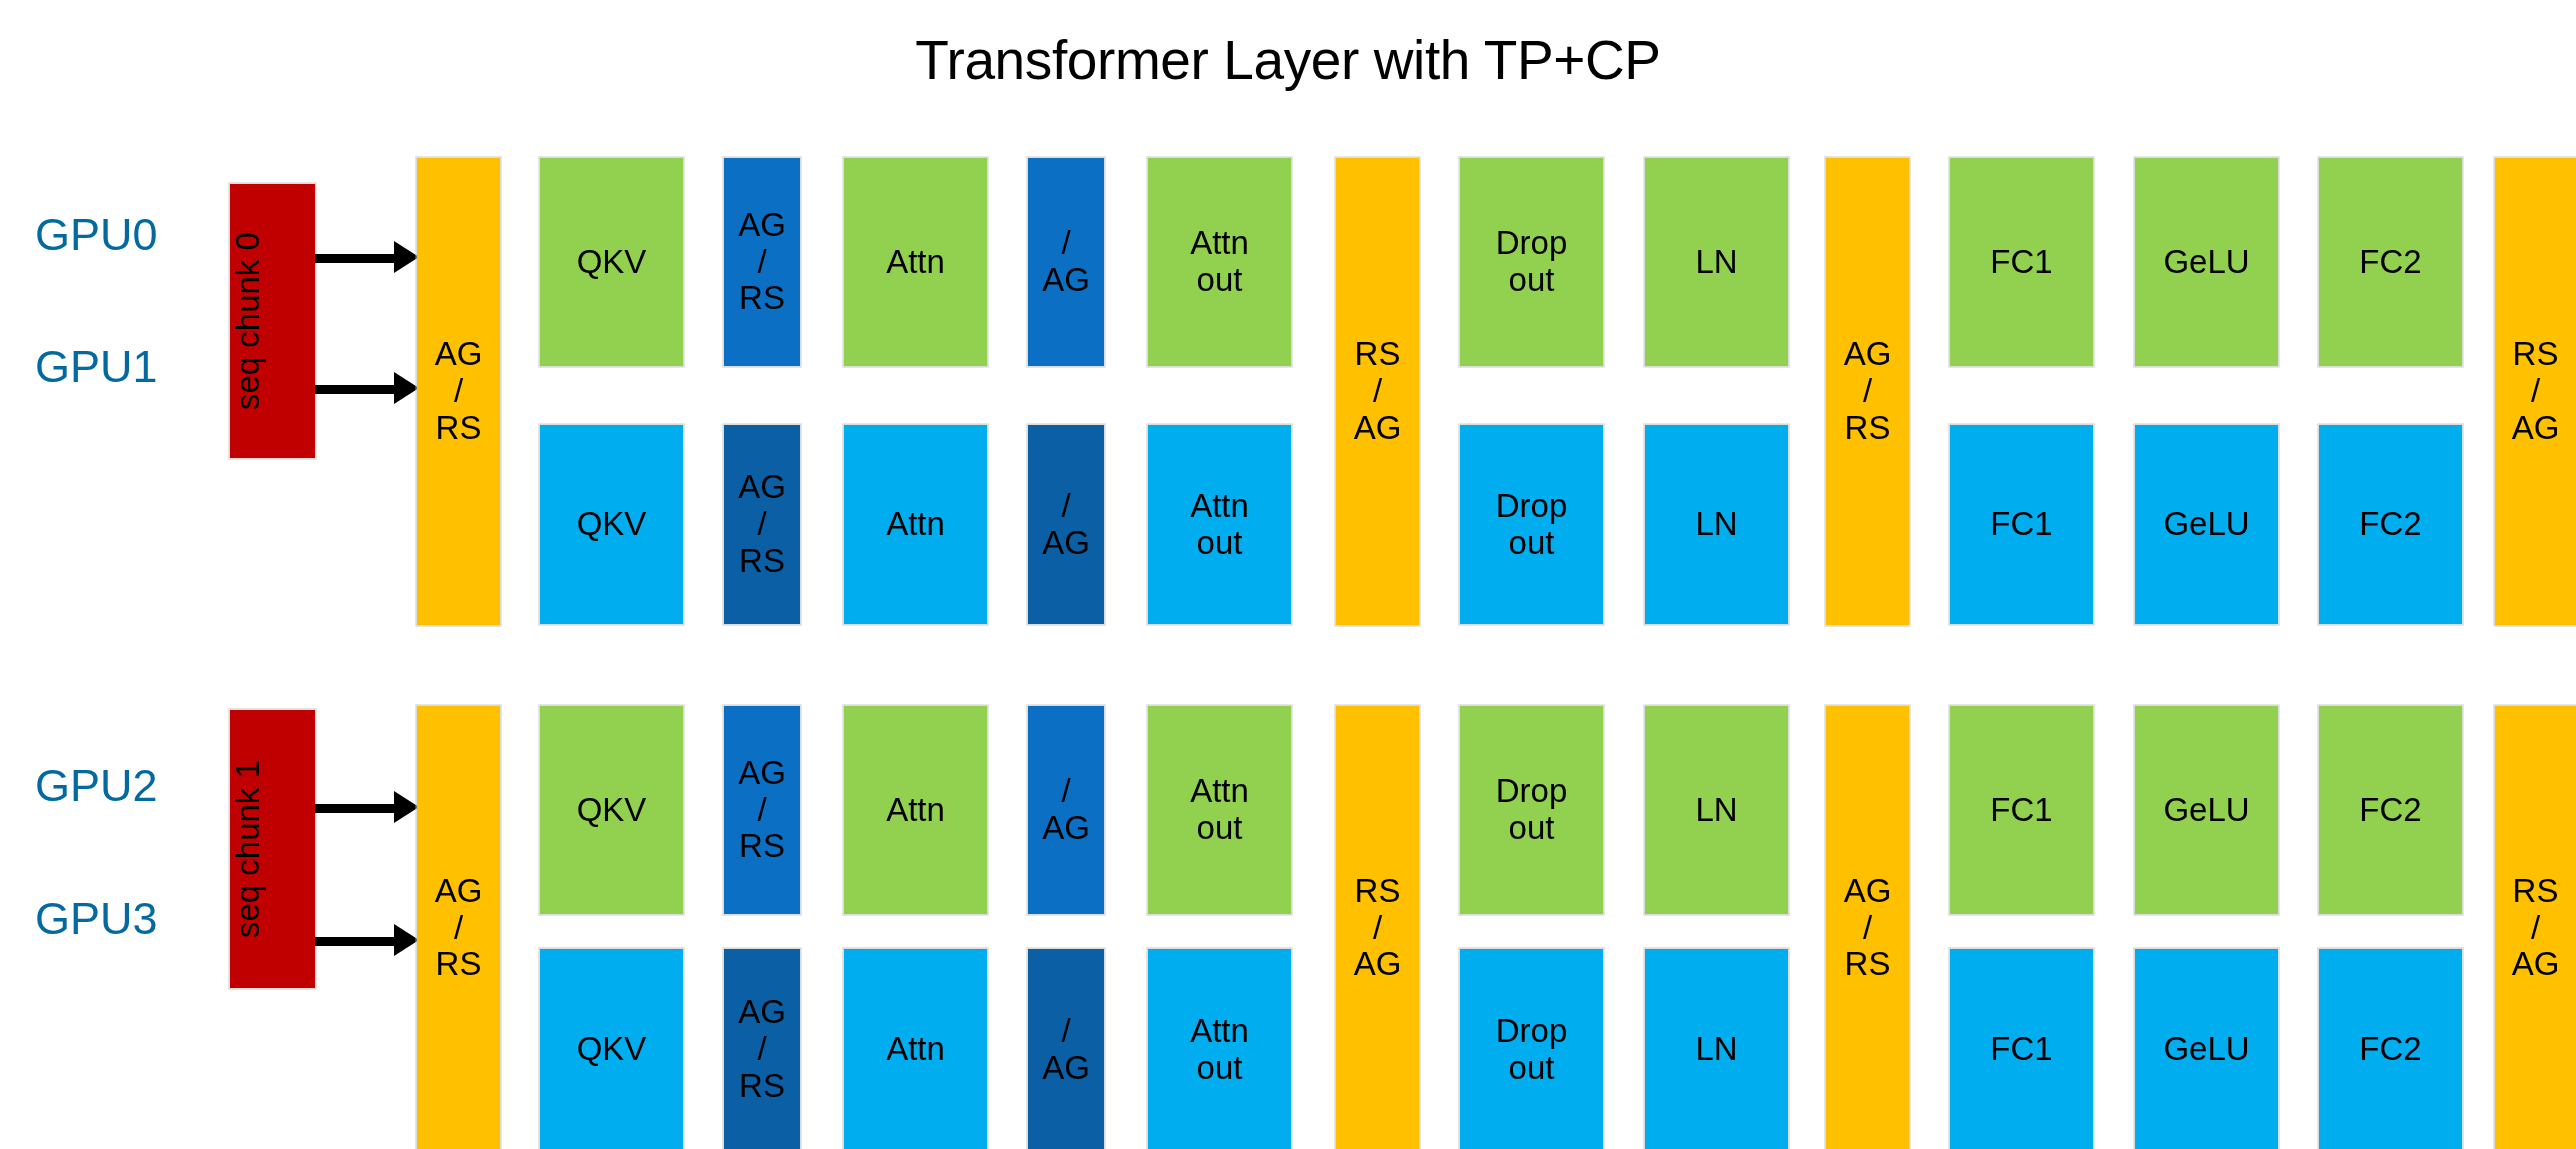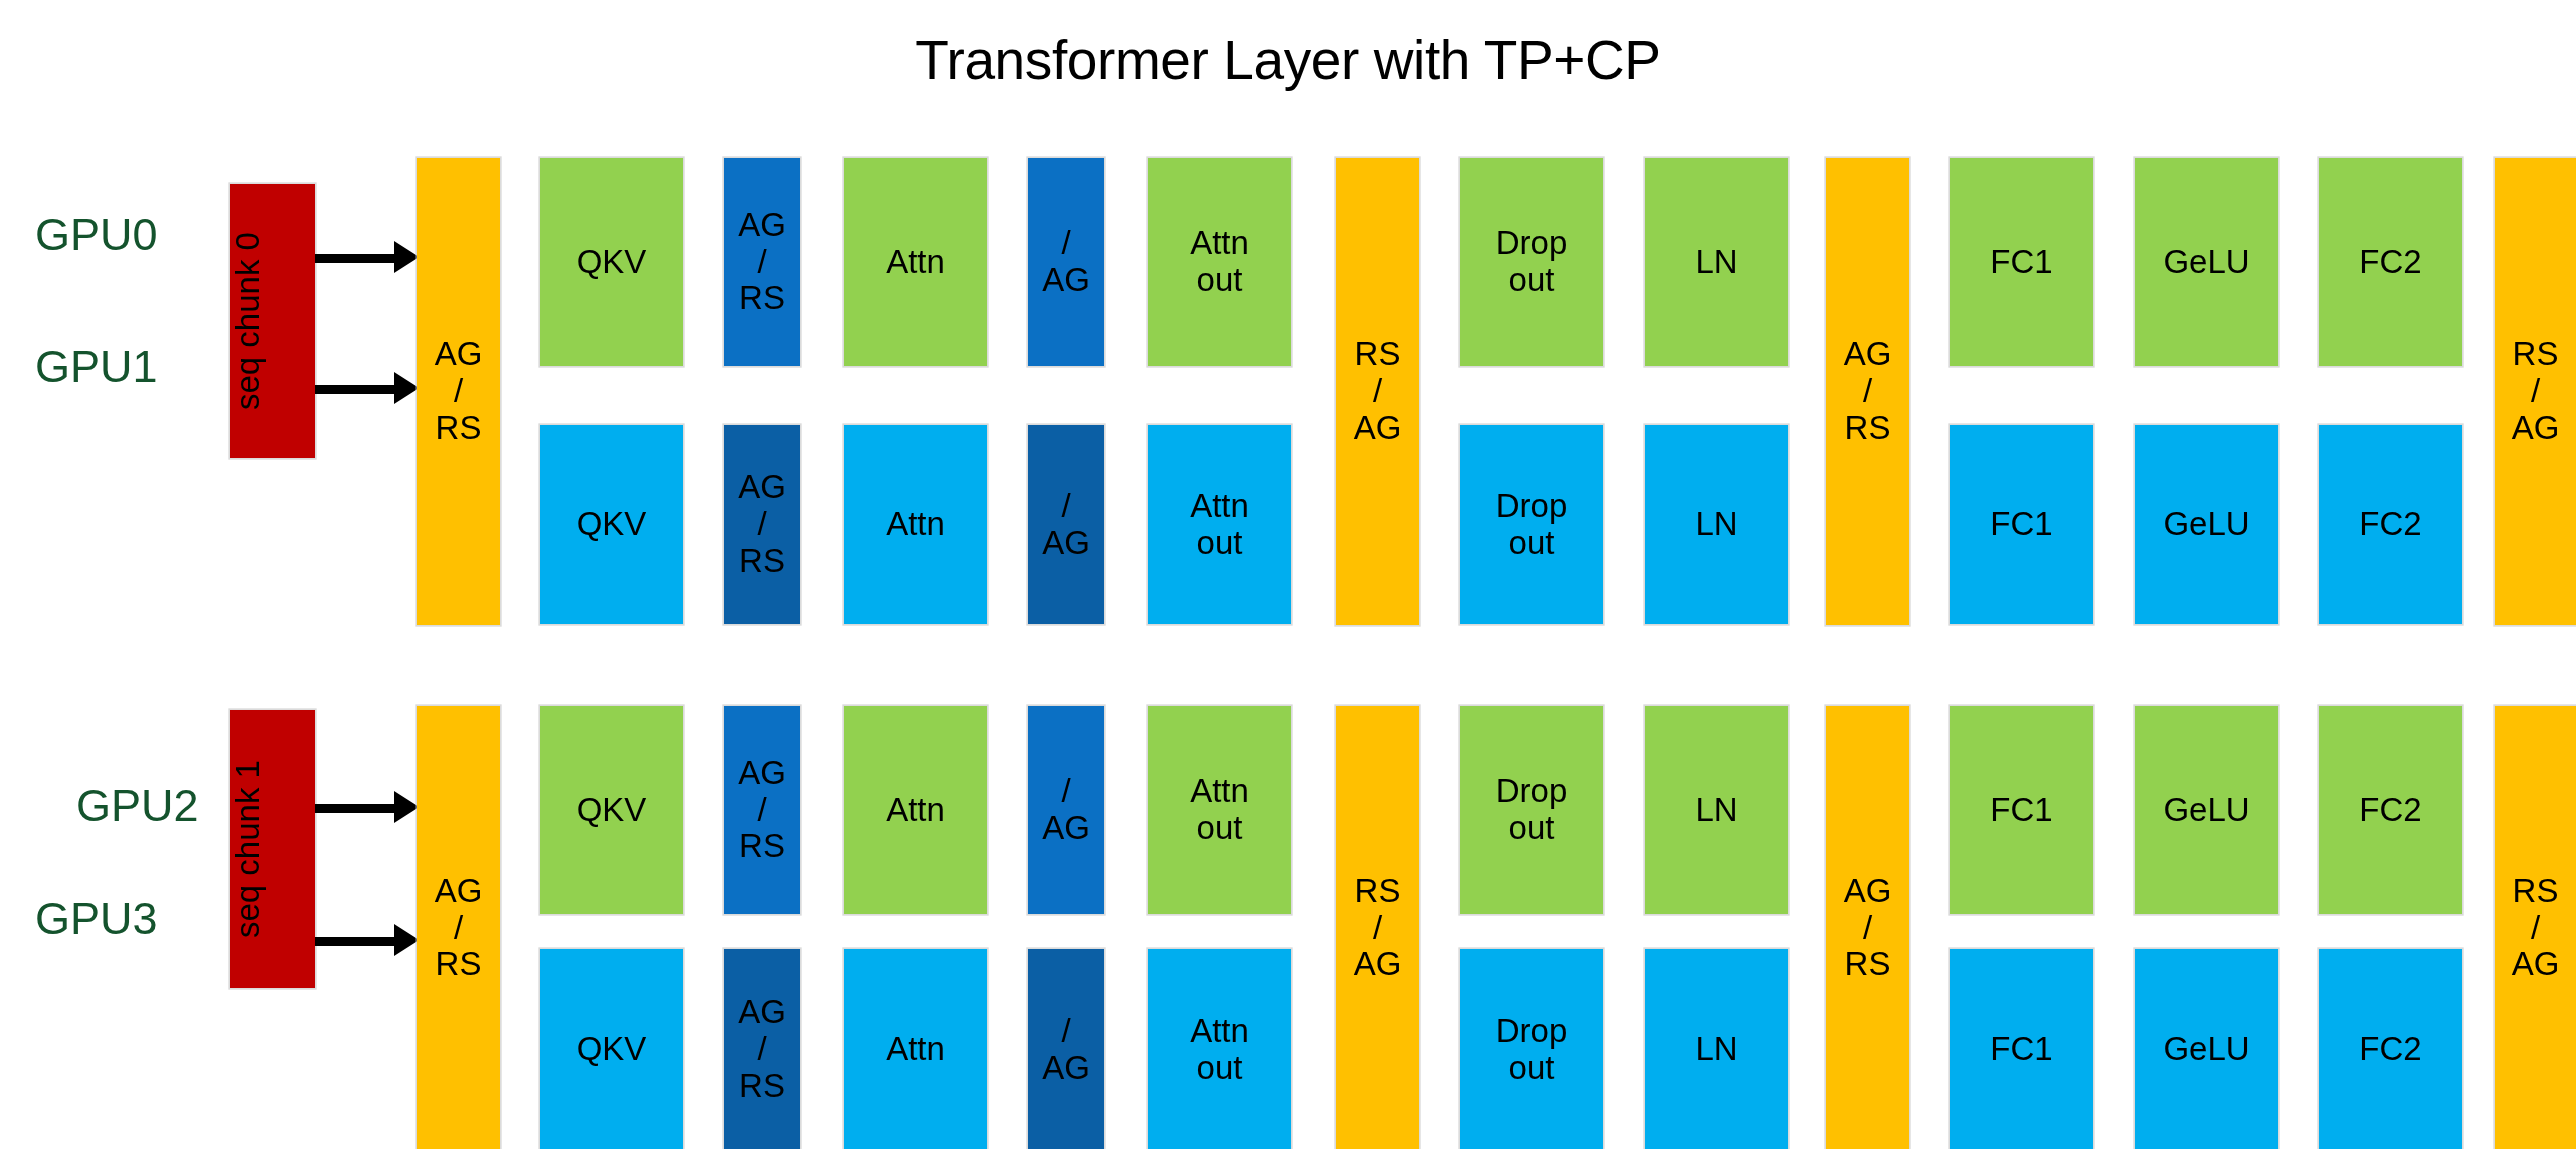--- a/index.html
+++ b/index.html
@@ -6,21 +6,21 @@
   body{width:2576px;height:1150px;font-family:"Liberation Sans",sans-serif;overflow:hidden;}
   #stage{position:relative;width:2128px;height:1150px;background:#fff;}
 
   .title{
     position:absolute;left:0;top:28px;width:2576px;text-align:center;
     font-size:55px;color:#000;font-family:"Liberation Sans",sans-serif;
     letter-spacing:-0.4px;white-space:nowrap;
   }
 
   .gpu-label{
-    position:absolute;font-size:45px;color:#14532d;
+    position:absolute;font-size:45px;color:#0369a1;
     font-family:"Liberation Sans",sans-serif;white-space:nowrap;
   }
 
   .blk{
     position:absolute;box-sizing:border-box;
     display:flex;align-items:center;justify-content:center;
     text-align:center;color:#000;line-height:1.12;
     font-family:"Liberation Sans",sans-serif;
     box-shadow:0 0 0 1.7px rgba(190,190,190,0.55);
   }
@@ -131,21 +131,21 @@
       </div>
       <div class="blk c-lblue" style="left: 1950px; top: 425px; width: 143px; height: 199px; font-size: 33px;">
         <span>FC1</span>
       </div>
       <div class="blk c-lblue" style="left: 2135px; top: 425px; width: 143px; height: 199px; font-size: 33px;">
         <span>GeLU</span>
       </div>
       <div class="blk c-lblue" style="left: 2319px; top: 425px; width: 143px; height: 199px; font-size: 33px;">
         <span>FC2</span>
       </div>
-      <div class="gpu-label" style="left: 35px; top: 780px; margin-left: 41px;">GPU2</div>
+      <div class="gpu-label" style="left: 35px; top: 760px;">GPU2</div>
       <div class="gpu-label" style="left: 35px; top: 893px;">GPU3</div>
       <div class="blk c-red seqblk" style="left: 230px; top: 710px; width: 85px; height: 278px; font-size: 33px;">
         <span>seq chunk 1</span>
       </div>
       <div class="arrow" style="left: 315px; top: 808px; width: 104px;">
         <div class="shaft" style="width: 81px;"></div>
         <div class="head" style="left: 79px;"></div>
       </div>
       <div class="arrow" style="left: 315px; top: 941px; width: 104px;">
         <div class="shaft" style="width: 81px;"></div>

